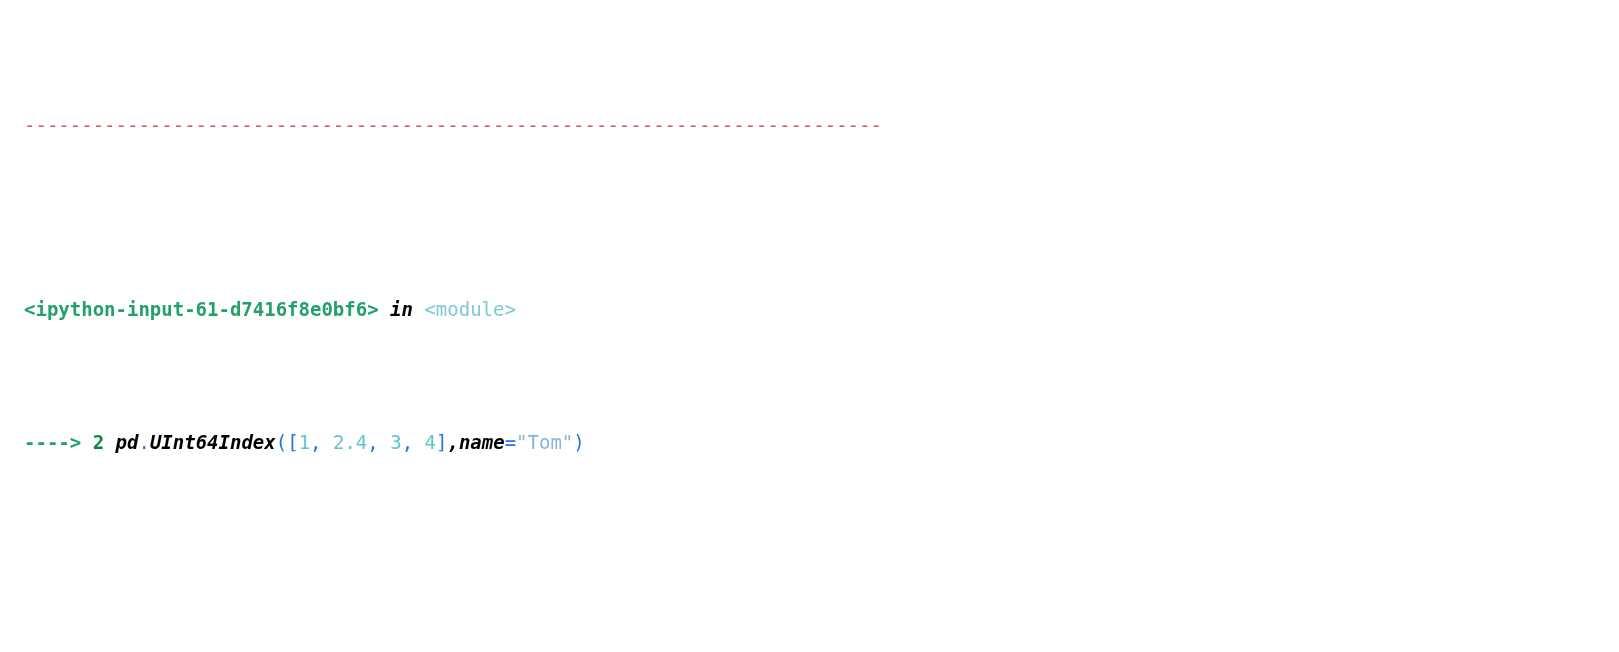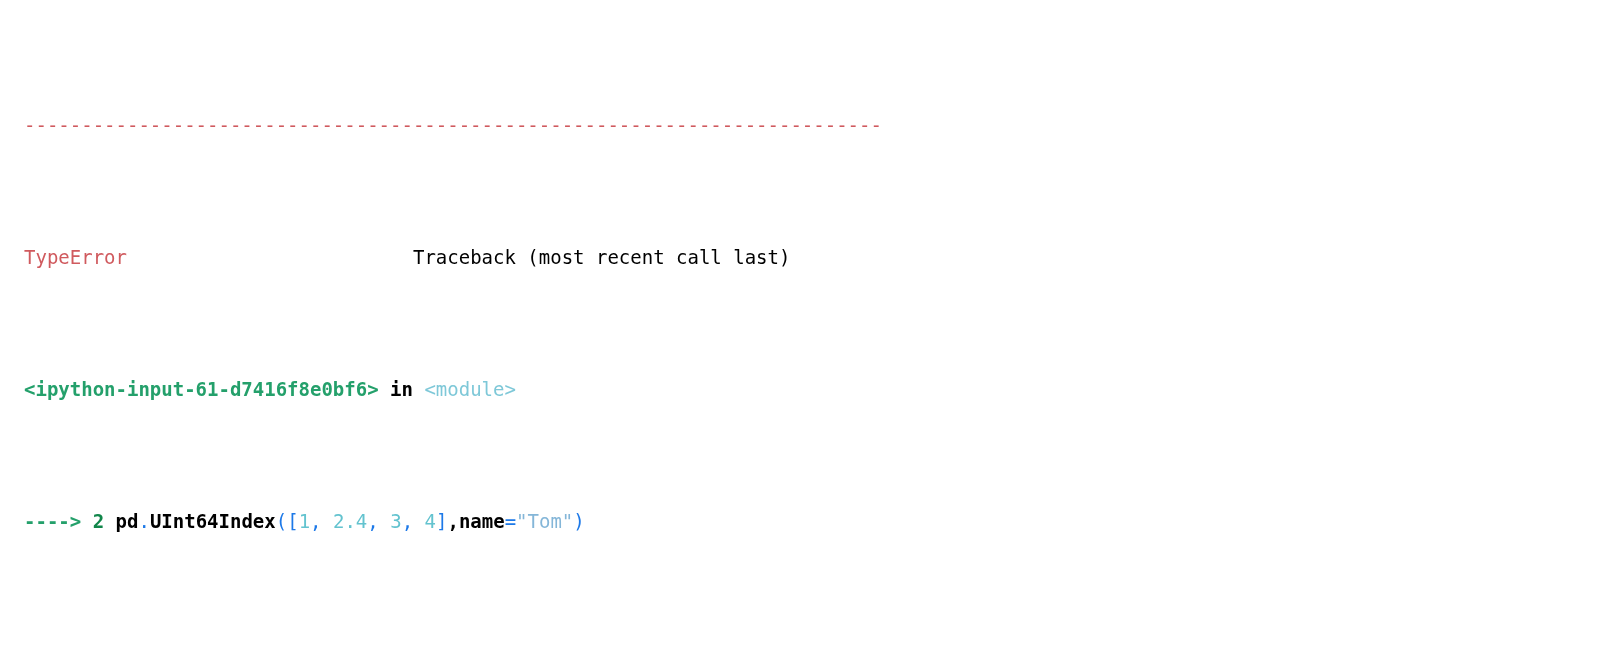--- a/index.html
+++ b/index.html
@@ -28,32 +28,31 @@
 
   
   .c-red      { color: #d05a5e; }            
   .c-green-d  { color: #11864a; font-weight: bold; }            
   .c-green-fb { color: #24a06b; font-weight: bold; }
   .c-blue     { color: #1d79e8; }
   .c-cyan     { color: #63c3cf; }            
   .c-cyan-l   { color: #7ec8d8; }            
   .c-str-g    { color: #84b6d8; }
   .c-black    { color: #000000; }
-  .c-black-b  { color: #000000; font-weight: bold; }
+  .c-black-b  { color: #000000; font-weight: bold; font-style: italic; }
 </style>
 </head>
 <body>
 
 <div id="traceback">
 
   
   <div class="tb-line"><span class="c-red">---------------------------------------------------------------------------</span></div>
 
   
-  <div class="tb-line"><span class="c-red">TypeError</span><span class="c-black">                         </span><span class="c-black">Traceback (most recent call last)</span></div>
 
   
   <div class="tb-line"><span class="c-green-fb">&lt;ipython-input-61-d7416f8e0bf6&gt;</span><span> </span><span class="c-black-b">in</span><span> </span><span class="c-cyan-l">&lt;module&gt;</span></div>
 
 
   <div class="tb-line"><span class="c-green-fb">----&gt;</span><span> </span><span class="c-green-d">2</span><span> </span><span><span class="c-black-b">pd</span><span class="c-blue">.</span><span class="c-black-b">UInt64Index</span><span class="c-blue">([</span><span class="c-cyan">1</span><span class="c-blue">, </span><span class="c-cyan">2.4</span><span class="c-blue">, </span><span class="c-cyan">3</span><span class="c-blue">, </span><span class="c-cyan">4</span><span class="c-blue">]</span><span class="c-black-b">,name</span><span class="c-blue">=</span><span class="c-str-g">"Tom"</span><span class="c-blue">)</span></span></div>
 
   
 
   

